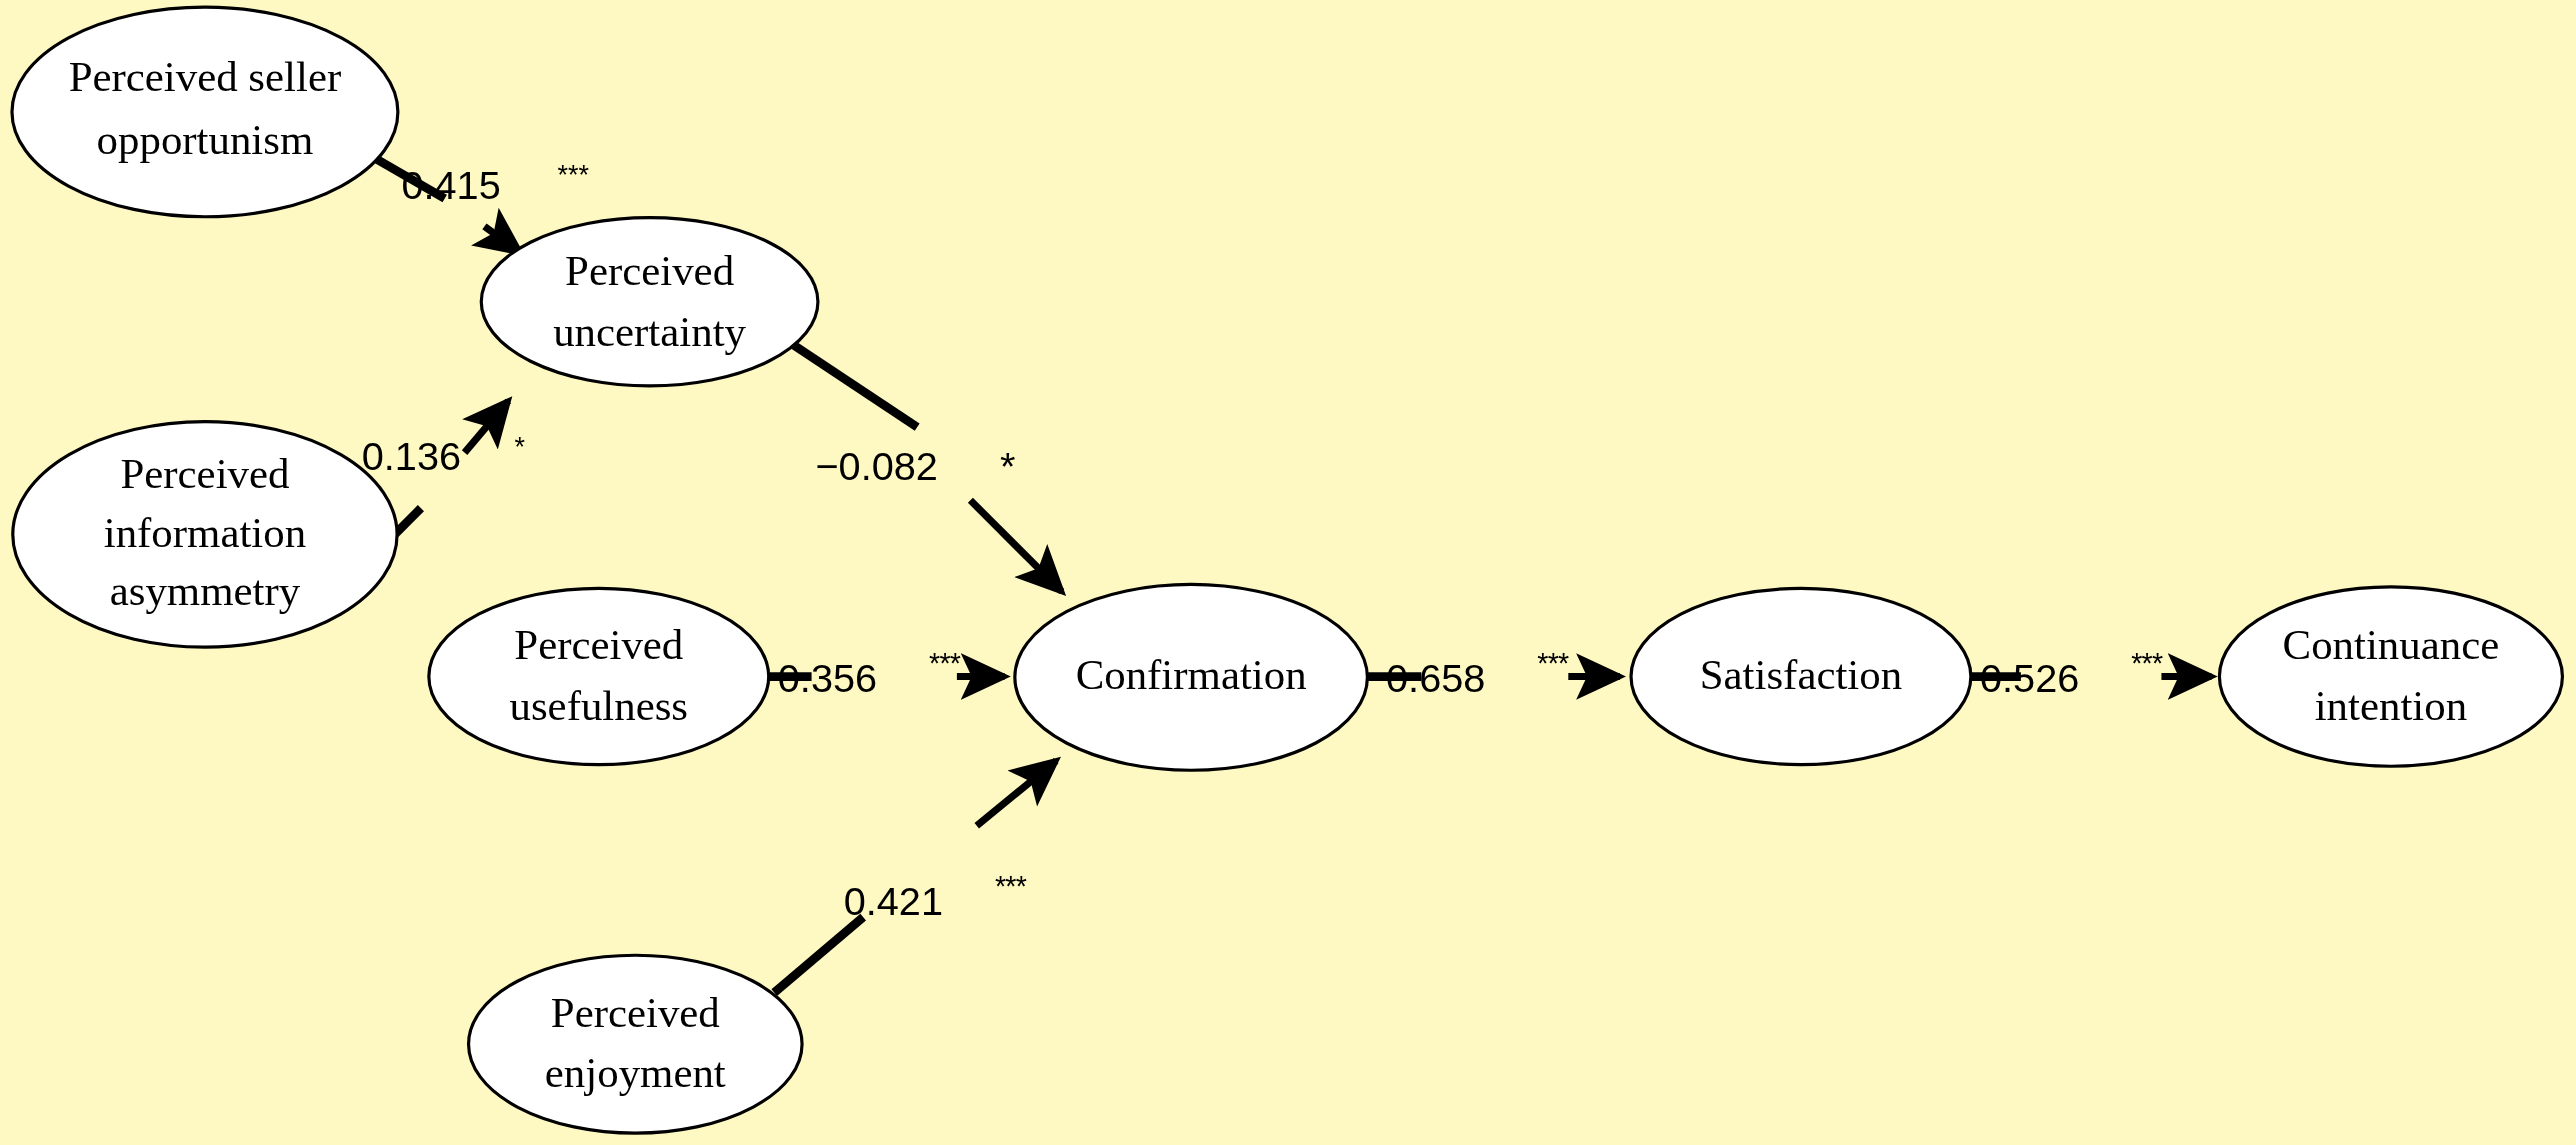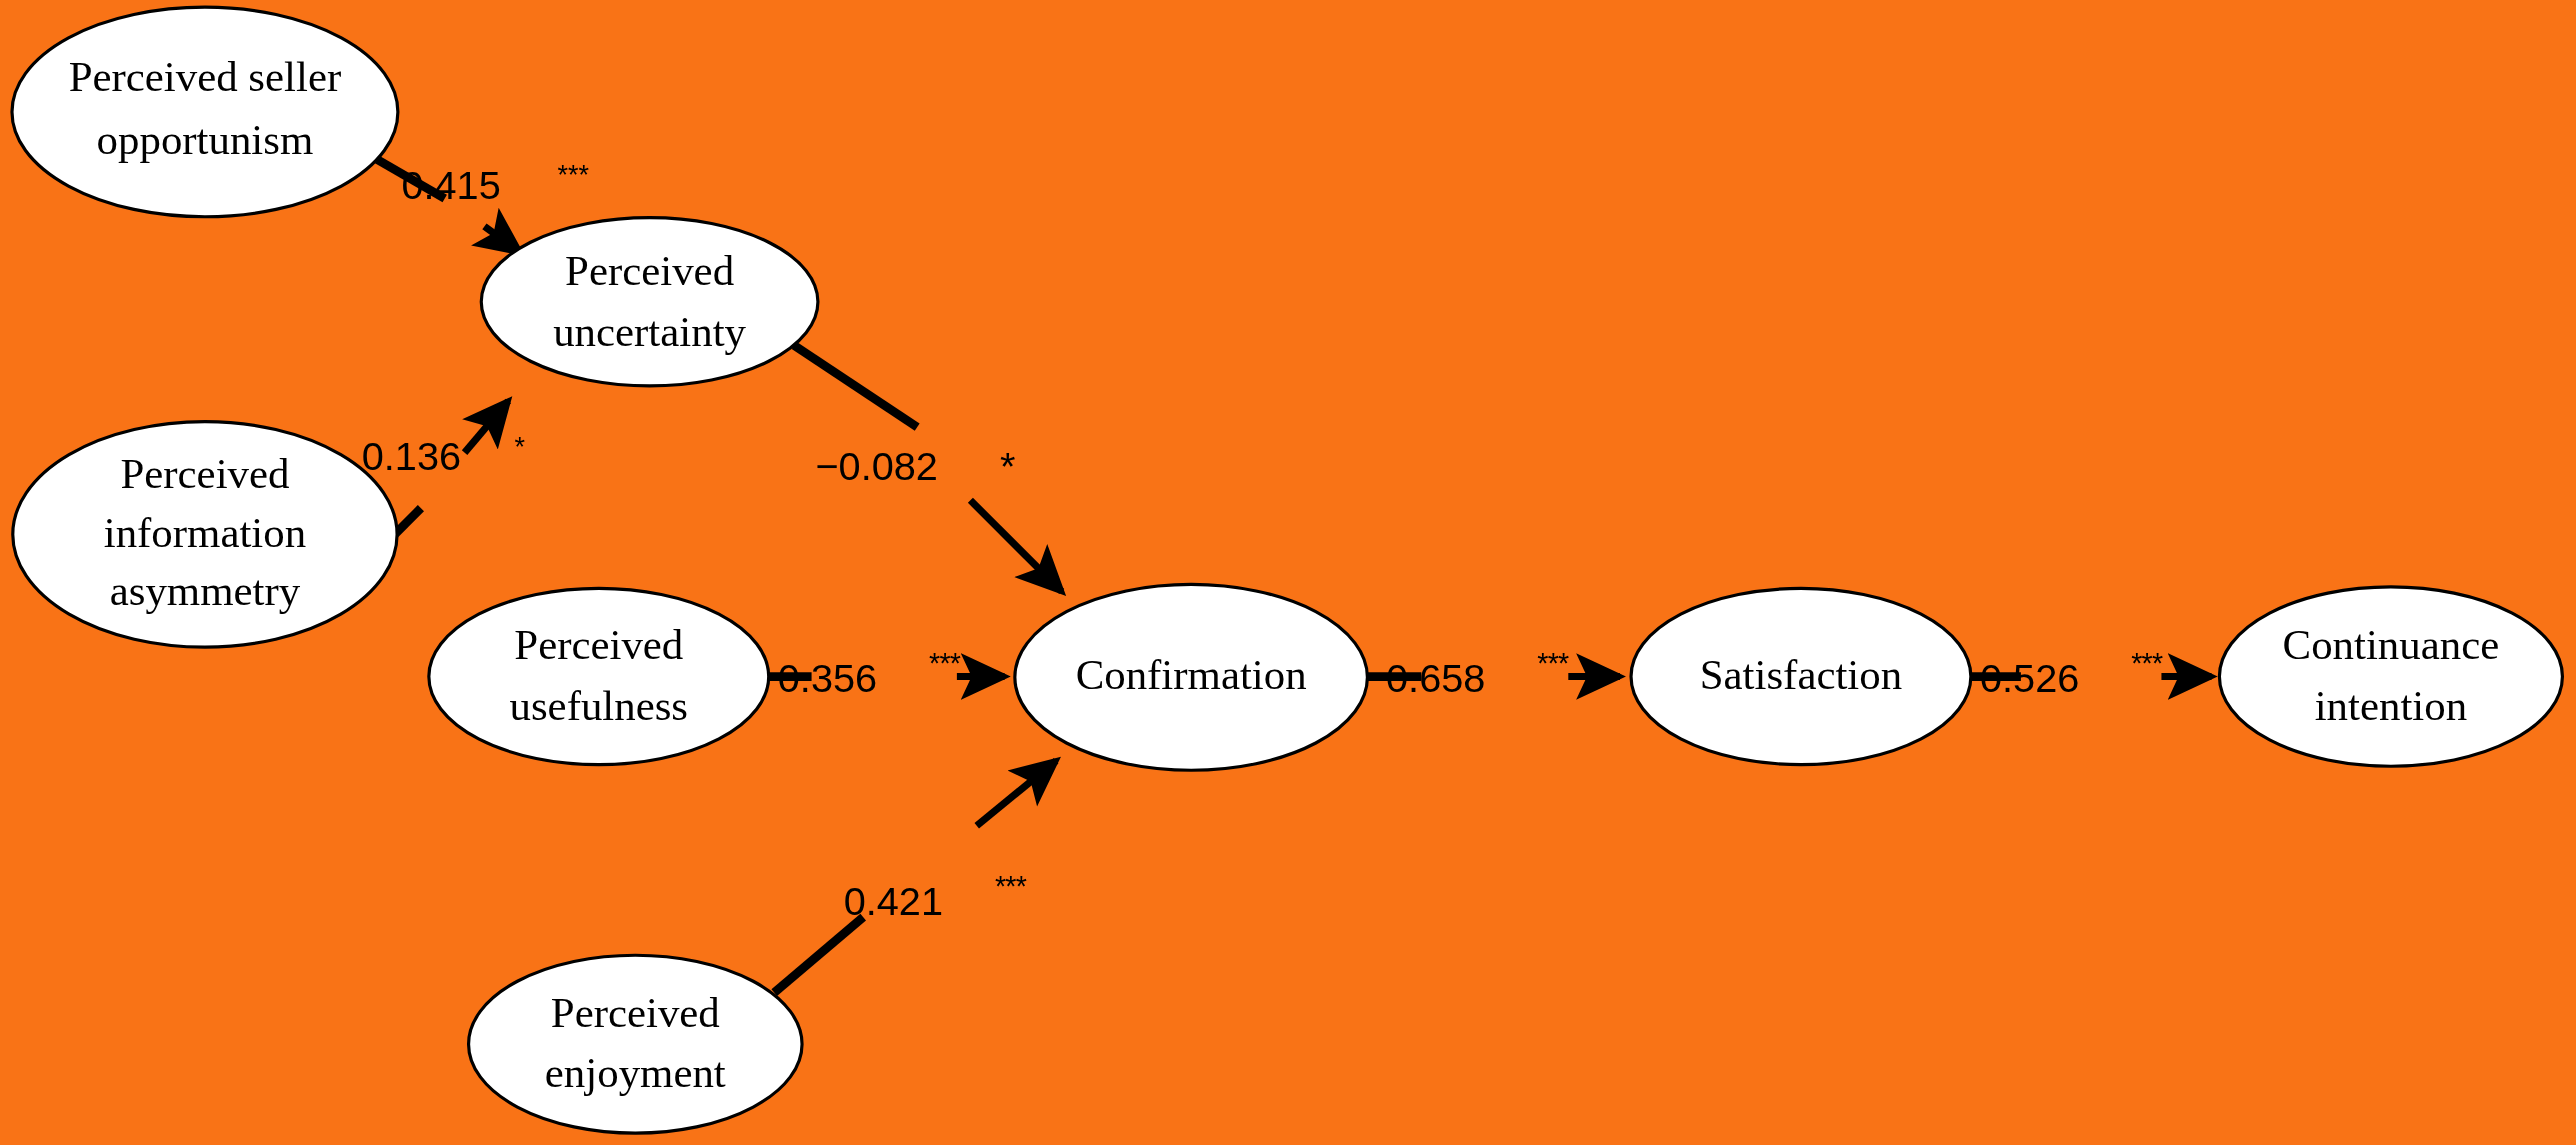--- a/index.html
+++ b/index.html
@@ -8,21 +8,21 @@
     padding: 0;
     background: #ffffff;
   }
   body {
     font-family: "Liberation Serif", serif;
   }
   #diagram-root {
     position: relative;
     width: 2576px;
     height: 1145px;
-    background: #f97316;
+    background: #fef9c3;
     overflow: hidden;
   }
   svg#sem-canvas {
     position: absolute;
     top: 0;
     left: 0;
     width: 2576px;
     height: 1145px;
     display: block;
   }

